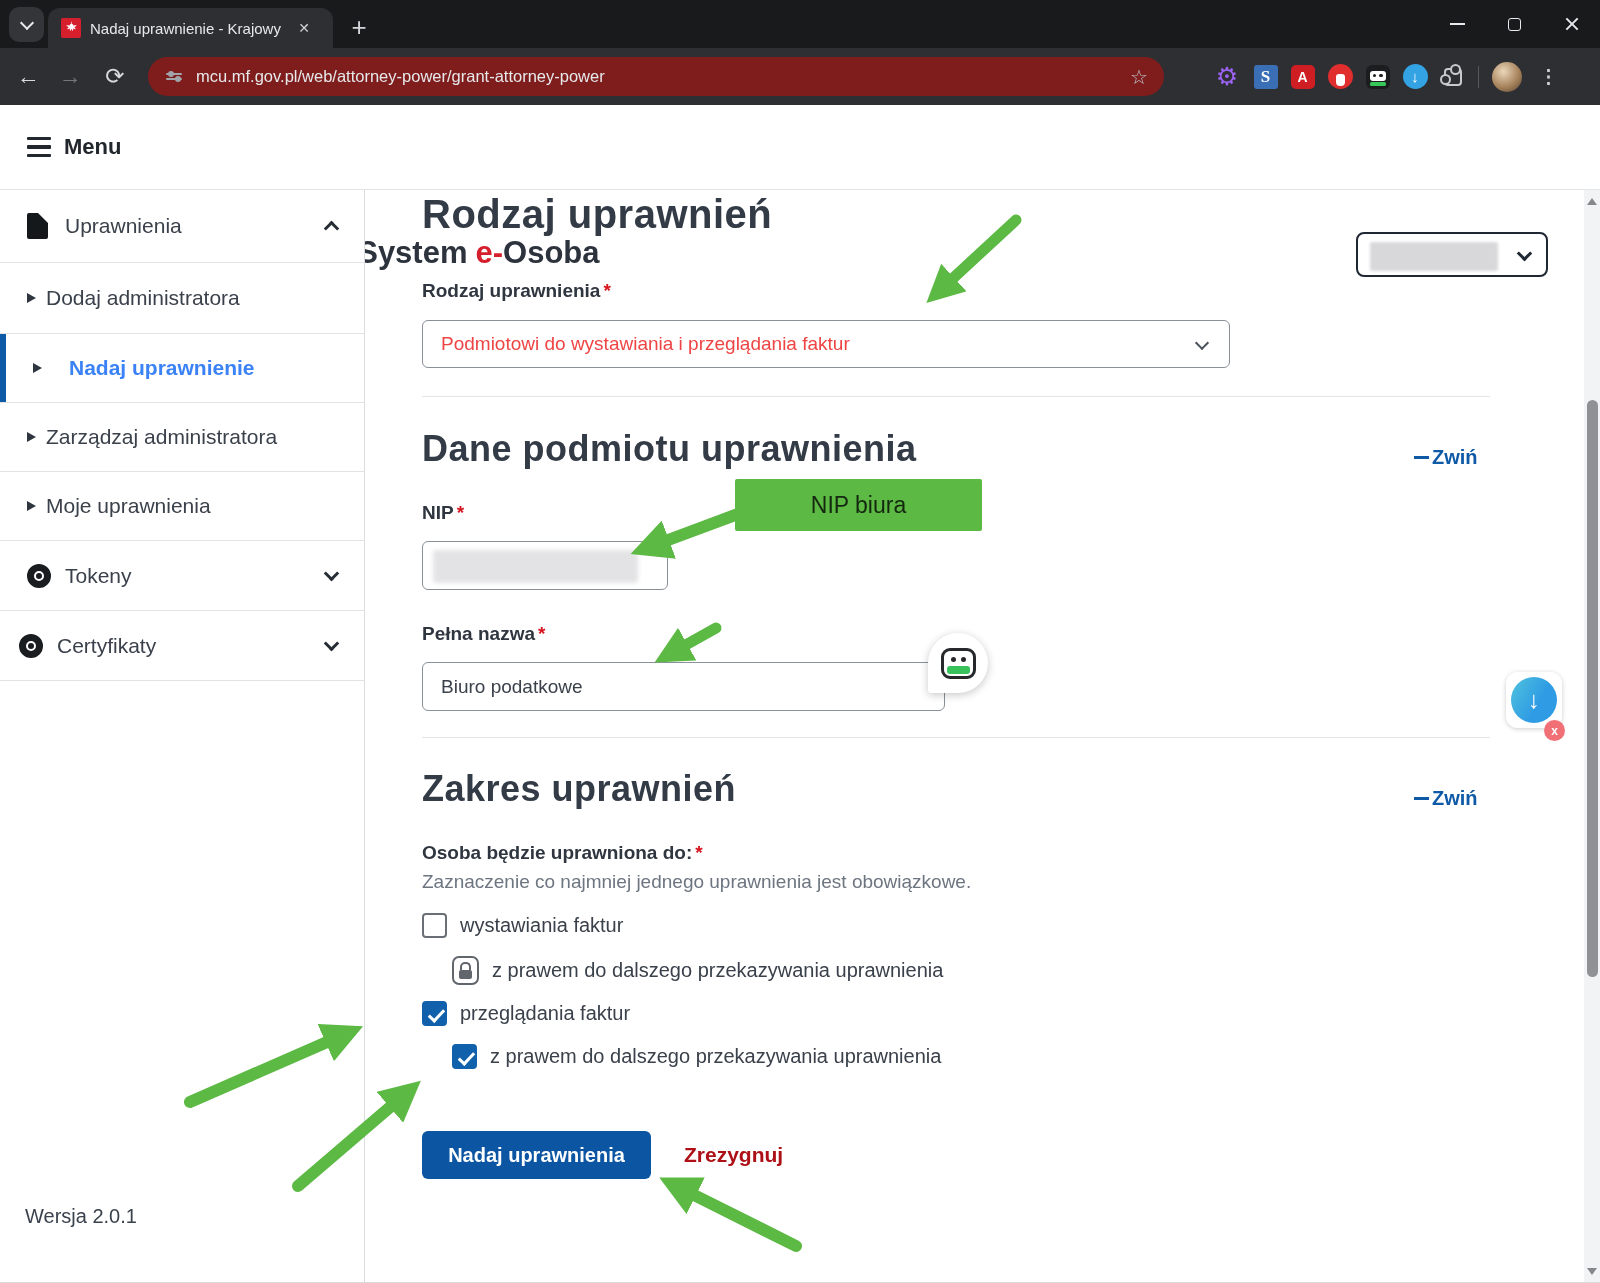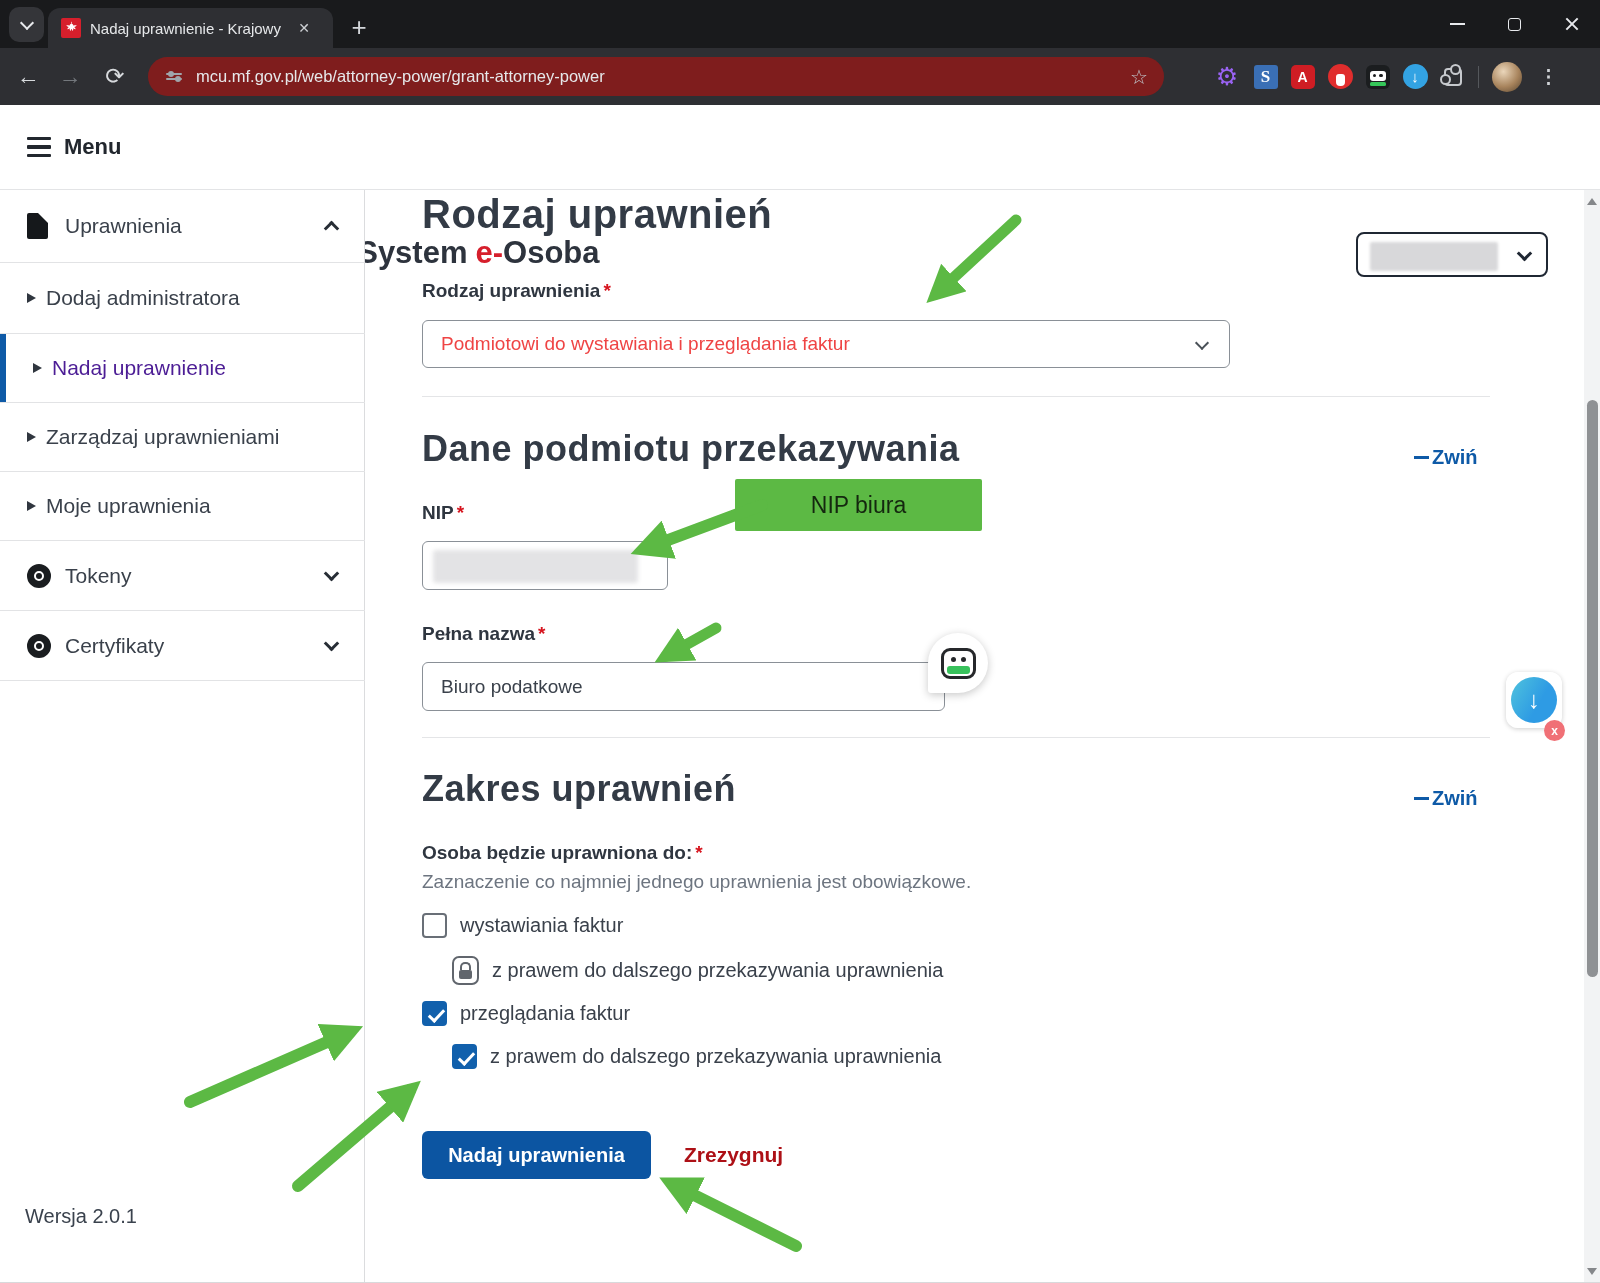--- a/index.html
+++ b/index.html
@@ -226,55 +226,55 @@
       <span class="side-label">Uprawnienia</span>
       <span class="side-chev chev-up"></span>
     </div>
     <div class="side-item" style="top:73px; height:71px; padding-left:27px;">
       <span class="tri"></span>
       <span class="side-label">Dodaj administratora</span>
     </div>
     <div class="side-item" style="top:144px; height:69px; padding-left:33px;">
       <span class="active-bar"></span>
       <span class="tri"></span>
-      <span class="side-label" style="color:#4c1d95;font-weight:normal;">Nadaj uprawnienie</span>
+      <span class="side-label" style="color:#3b82f6;font-weight:bold;margin-left:17px;">Nadaj uprawnienie</span>
     </div>
     <div class="side-item" style="top:213px; height:69px; padding-left:27px;">
       <span class="tri"></span>
-      <span class="side-label">Zarządzaj uprawnieniami</span>
+      <span class="side-label">Zarządzaj administratora</span>
     </div>
     <div class="side-item" style="top:282px; height:69px; padding-left:27px;">
       <span class="tri"></span>
       <span class="side-label">Moje uprawnienia</span>
     </div>
     <div class="side-item" style="top:351px; height:70px; padding-left:27px;">
       <span class="ring-icon"></span>
       <span class="side-label">Tokeny</span>
       <span class="side-chev chev-down"></span>
     </div>
-    <div class="side-item" style="top:421px; height:70px; padding-left:27px;">
+    <div class="side-item" style="top:421px; height:70px; padding-left:19px;">
       <span class="ring-icon"></span>
       <span class="side-label">Certyfikaty</span>
       <span class="side-chev chev-down"></span>
     </div>
     <div id="version">Wersja 2.0.1</div>
   </div>
 
   <div class="h1" style="left:422px; top:192px;">Rodzaj uprawnień</div>
 
   <div class="field-label" style="left:422px; top:280px;">
     <span>Rodzaj uprawnienia</span><span class="req">*</span>
   </div>
   <div id="rodzaj-select">
     <span class="val">Podmiotowi do wystawiania i przeglądania faktur</span>
     <span class="sel-chev"></span>
   </div>
 
   <div class="divider" style="top:396px;"></div>
-  <div class="h2" style="left:422px; top:428px;">Dane podmiotu przekazywania</div>
+  <div class="h2" style="left:422px; top:428px;">Dane podmiotu uprawnienia</div>
   <div class="collapse-link" style="left:1414px; top:446px;">
     <span class="minus-bar"></span>
     <span>Zwiń</span>
   </div>
 
   <div class="field-label" style="left:422px; top:502px;">
     <span>NIP</span><span class="req">*</span>
   </div>
   <div id="nip-annotation">NIP biura</div>
   <div id="nip-input">

